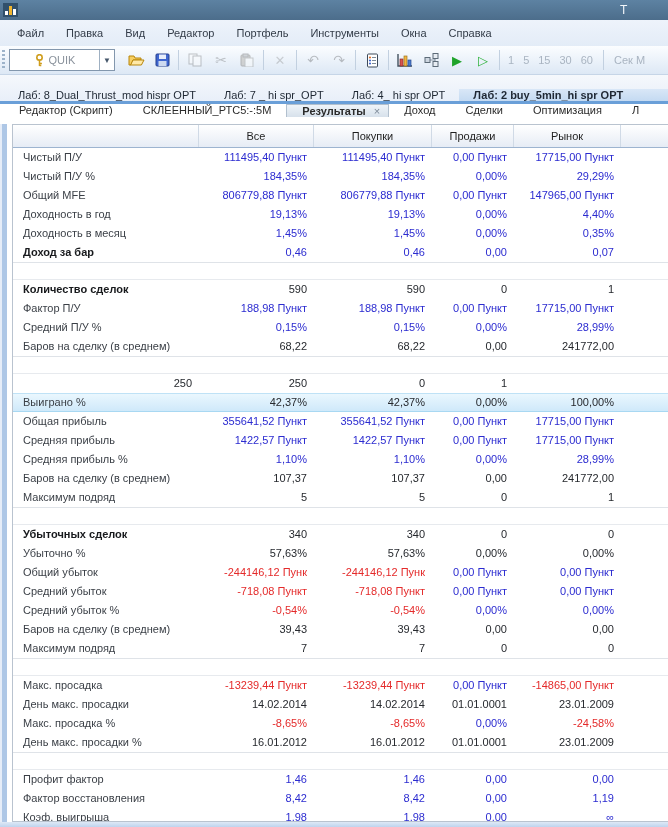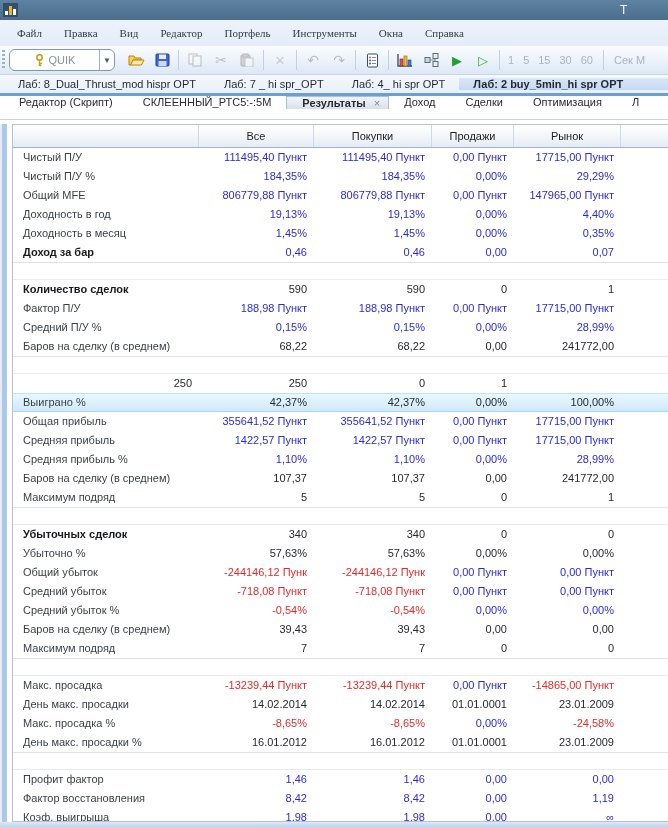--- a/index.html
+++ b/index.html
@@ -16,48 +16,48 @@
   }
   .appicon { width:15px; height:14px; background:#31506b; display:flex; align-items:flex-end; gap:1px; padding:2px 2px; }
   .appicon i { display:block; width:3px; background:#fff; }
   .appicon i.b1{height:4px;} .appicon i.b2{height:9px;background:#f0b52e;} .appicon i.b3{height:6px;}
   .wintitle { position:absolute; left:620px; color:#f2f6fa; font-size:12px; white-space:nowrap; }
   
   .menubar {
     height:26px; background:linear-gradient(#eef3fb,#e3ecf7);
     display:flex; align-items:center; padding-left:6px; color:#333c48;
   }
-  .menubar .mi { padding:4px 11px; cursor:default;font-family:Liberation Serif, serif; }
+  .menubar .mi { padding:4px 11px; cursor:default; }
   
   .toolbar {
     height:29px; background:linear-gradient(#fbfdff,#dde8f5);
     border-bottom:1px solid #c6d5e7; display:flex; align-items:center; padding-left:2px; overflow:hidden;
   }
   .grip { width:5px; height:20px; margin-right:4px;
     background:repeating-linear-gradient(#9db3ca 0 2px, transparent 2px 4px); width:3px;}
   .combo {
     width:106px; height:22px; background:#fff; border:1px solid #8397ad;
-    display:flex; align-items:center; border-radius:6px; margin-right:8px;
+    display:flex; align-items:center; border-radius:0; margin-right:8px;
   }
   .combo .combo-main { flex:1; display:flex; align-items:center; justify-content:center; gap:4px; color:#8a929c; }
   .combo .combo-arrow { width:15px; height:100%; border-left:1px solid #9fb0c2; display:flex; align-items:center; justify-content:center; color:#45576b; font-size:8px; }
   .tbtn { width:24px; height:22px; display:flex; align-items:center; justify-content:center; margin:0 1px; border-radius:2px; }
   .tbtn.disabled { opacity:.42; filter:grayscale(85%); }
   .tsep { width:1px; height:20px; background:#c2d0e0; margin:0 3px; }
   .glyph { font-family:"DejaVu Sans",sans-serif; }
   .g-cut { font-size:14px; color:#6d7b8a; }
   .g-x { font-size:13px; font-weight:bold; color:#8a97a5; }
   .g-undo,.g-redo { font-size:14px; color:#5f7astroke; color:#60728a; }
   .g-play { font-size:13px; color:#1fa32a; }
   .g-play-o { font-size:13px; color:#2db23a; }
   .tfnums { display:flex; gap:9px; color:#a9b4c1; margin:0 7px 0 5px; }
   .tfunits { color:#a9b4c1; margin-left:7px; white-space:nowrap; }
   
-  .labtabs { height:18px; background:linear-gradient(#f5f8fc,#e8eff9);
-    display:flex; align-items:center; padding-left:4px; overflow:hidden; }
+  .labtabs { height:26px; background:linear-gradient(#f5f8fc,#e8eff9);
+    display:flex; align-items:flex-end; padding-left:4px; overflow:hidden; }
   .labtab { display:flex; align-items:center; padding:0 14px; color:#1e2733; white-space:nowrap; }
   .labtab.active { background:linear-gradient(#d9e7f7,#c4daf2); font-weight:bold; flex:1; min-width:0; overflow:hidden; }
   .labline { height:3px; background:#6a9fd8; }
   
   .doctabs { height:24px; background:#ffffff; border-bottom:1px solid #c9d2dd;
     display:flex; align-items:flex-start; padding-left:4px; overflow:hidden; }
   .doctab { display:flex; align-items:center; padding:0 15px; color:#2b2b2b; white-space:nowrap; }
   .doctab.active { background:linear-gradient(#eff4f9,#d7e1eb); border:1px solid #b2c0ce; border-bottom:none; font-weight:bold; padding-right:8px; }
   .doctab .closex { margin-left:8px; color:#7d8a99; font-weight:normal; font-size:11px; } 
   .main { position:absolute; top:124px; bottom:5px; left:0; right:0; display:flex; background:#fff; }

